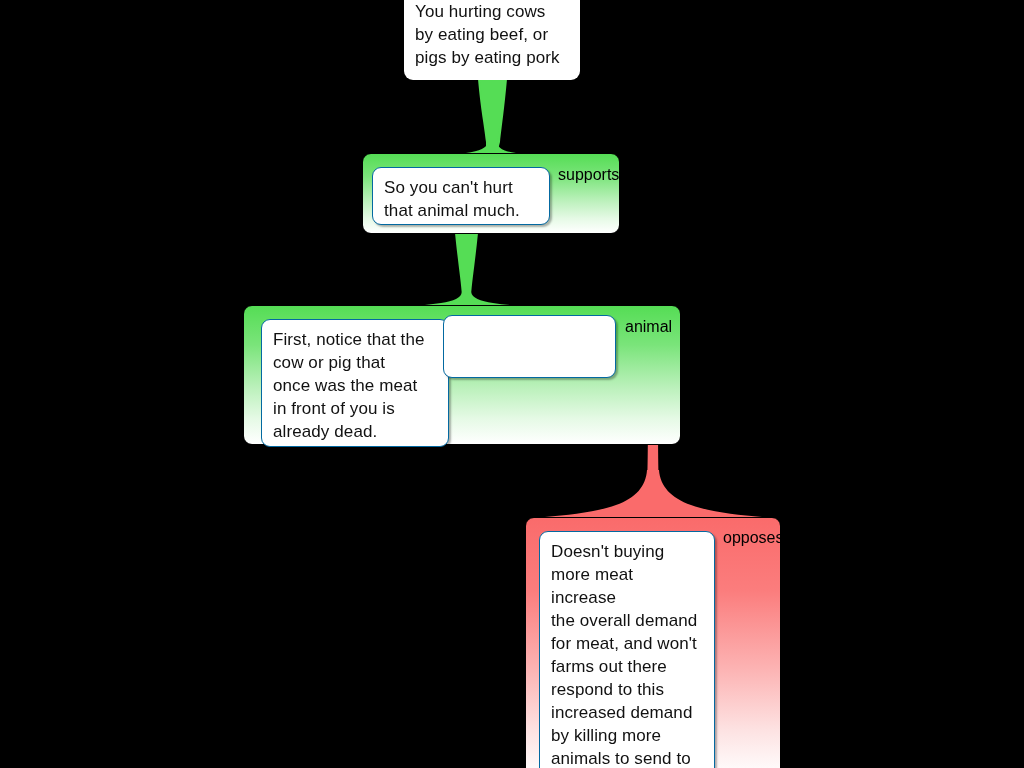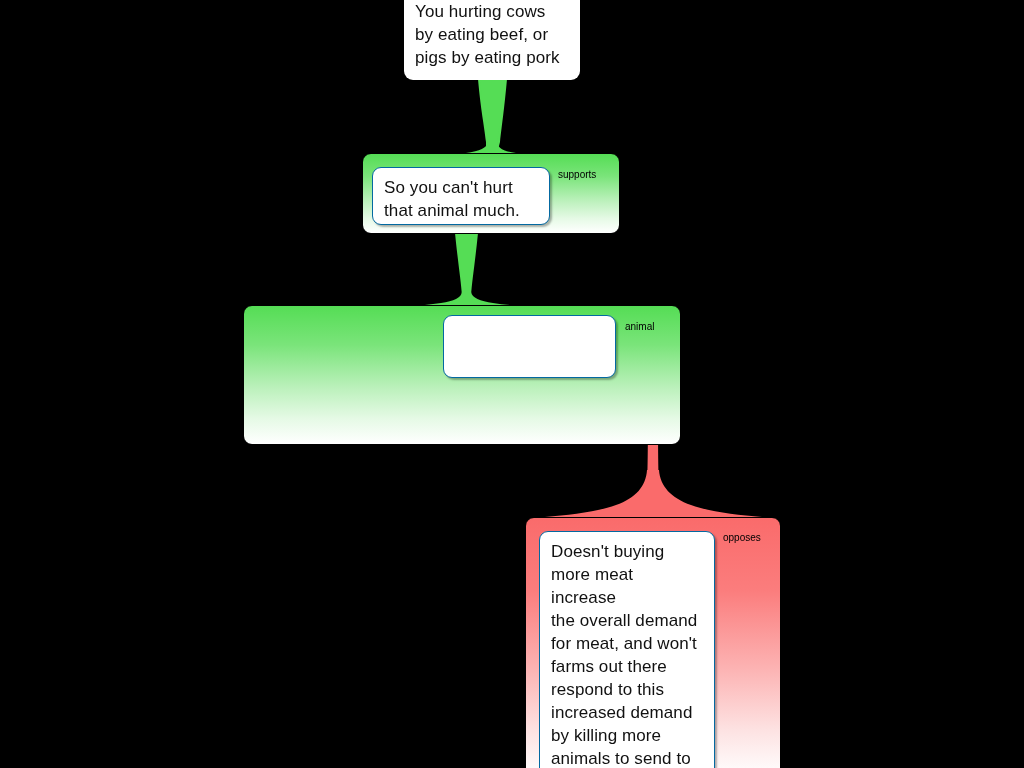--- a/index.html
+++ b/index.html
@@ -90,21 +90,21 @@
     box-shadow: none;
   }
 
   .card.empty {
     padding: 0;
   }
 
   
   .relation-label {
     position: absolute;
-    font-size: 10px;
+    font-size: 16px;
     line-height: 15px;
     color: #000000;
     white-space: nowrap;
   }
 
   
   #node-claim      { left: 404px; top: -8px;  width: 176px; height: 88px; }
   #node-supports   { left: 362px; top: 153px; width: 258px; height: 81px; }
   #node-support    { left: 243px; top: 305px; width: 438px; height: 140px; }
   #node-opposes    { left: 525px; top: 517px; width: 256px; height: 262px; }
@@ -189,20 +189,25 @@
 
   <div class="node green" id="node-supports">
     <div class="node-shell"></div>
     <div class="card bordered" id="card-supports">So you can't hurt
 that animal much.</div>
     <div class="relation-label" id="label-supports">supports</div>
   </div>
 
   <div class="node green" id="node-support">
     <div class="node-shell"></div>
+    <div class="card bordered" id="card-support-1">First, notice that the
+cow or pig that
+once was the meat
+in front of you is
+already dead.</div>
     <div class="card bordered empty" id="card-support-2"></div>
     <div class="relation-label" id="label-support">animal</div>
   </div>
 
   <div class="node red" id="node-opposes">
     <div class="node-shell"></div>
     <div class="card bordered" id="card-opposes">Doesn't buying
 more meat increase
 the overall demand
 for meat, and won't

